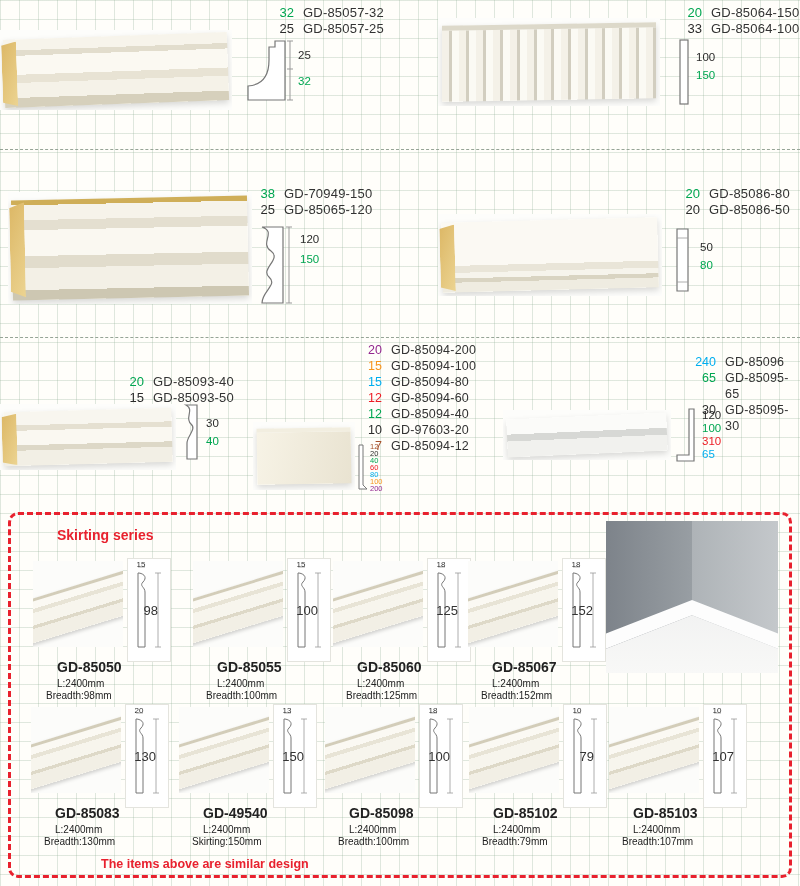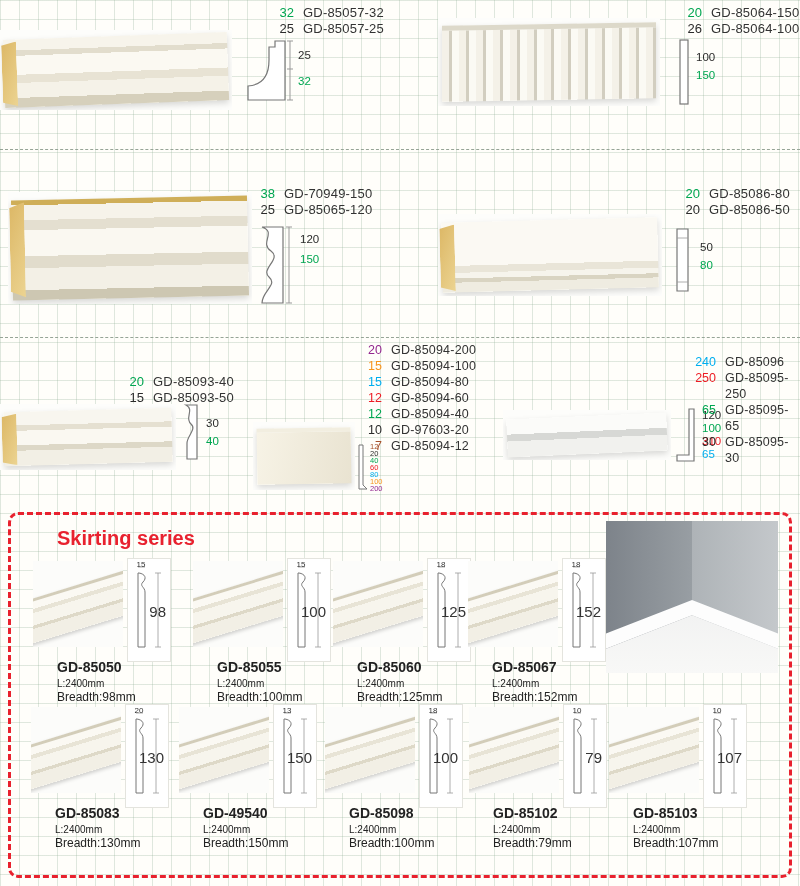--- a/index.html
+++ b/index.html
@@ -36,33 +36,33 @@
   .panel2{transform:rotate(-1.5deg);background:linear-gradient(180deg,#fbf9f3 0 62%,#e9e5d8 62% 72%,#f6f4ec 72% 80%,#d9d4c2 80% 86%,#efece1 86%)}
   .small3{transform:rotate(-1.5deg);background:linear-gradient(180deg,#f8f6ef 0 25%,#e5e0d1 25% 35%,#faf8f1 35% 62%,#ddd8c7 62% 72%,#f2efe5 72%)}
   .flat3{transform:rotate(-1deg);background:linear-gradient(100deg,#f7f3e6,#e9e3d1);border-top:4px solid #f2eee0}
   .shelf3{transform:rotate(-2.5deg);background:linear-gradient(180deg,#fbfbf9 0 40%,#d7d8d5 40% 58%,#f1f1ee 58%)}
   .profile{position:absolute}
   .profile svg{display:block}
   .pdim{position:absolute;font-size:11.5px;line-height:1;white-space:nowrap}
   .tinycol{position:absolute;display:flex;flex-direction:column}
   .tiny{font-size:7.5px;line-height:7px}
   .skirting-box{position:absolute;left:8px;top:512px;width:784px;height:366px;border:3px dashed var(--accent);border-radius:10px}
-  .sk-title{position:absolute;left:46px;top:12px;font-size:20px;font-weight:bold;color:var(--accent)}
+  .sk-title{position:absolute;left:46px;top:12px;font-size:14px;font-weight:bold;color:var(--accent)}
   .sk-note{position:absolute;left:90px;top:342px;font-size:12.5px;font-weight:bold;color:var(--accent)}
   .sk-item{position:absolute;width:150px;height:148px}
   .sk-photo{position:absolute;left:0;top:2px;width:90px;height:86px;background:#fcfcfa;overflow:hidden}
   .skb{position:absolute;left:-18%;top:28%;width:140%;height:50%;transform:rotate(-17deg);
        background:linear-gradient(180deg,#fbf9f3 0 18%,#e8e4d6 18% 28%,#f7f5ed 28% 58%,#ded9c8 58% 66%,#f2efe5 66%);
        border-top:3px solid #d3cdb9;box-shadow:0 2px 4px rgba(0,0,0,.18)}
   .sk-prof{position:absolute;left:95px;top:0;width:42px;height:102px;background:#ffffff;box-shadow:0 0 0 1px #e4e4de}
   .sk-top{position:absolute;left:2px;top:1px;width:22px;text-align:center;font-size:8px;color:#333}
-  .sk-h{position:absolute;right:4px;top:44px;font-size:15px;color:#333}
+  .sk-h{position:absolute;right:12px;top:44px;font-size:13px;color:#333}
   .sk-code{position:absolute;left:24px;top:100px;font-size:14px;font-weight:bold;color:#222}
   .sk-meta1{position:absolute;left:24px;top:119px;font-size:10px;color:#222}
-  .sk-meta2{position:absolute;left:24px;top:131px;font-size:12px;color:#222}
+  .sk-meta2{position:absolute;left:13px;top:131px;font-size:10px;color:#222}
   .room{position:absolute;left:595px;top:6px;width:172px;height:152px;overflow:hidden;background:#9aa0a4}
   .wall-l{position:absolute;left:0;top:0;width:50%;height:100%;background:linear-gradient(90deg,#7d838a,#989ea3)}
   .wall-r{position:absolute;left:50%;top:0;width:50%;height:100%;background:linear-gradient(90deg,#aeb3b7,#c4c8cb)}
   .skirt-band{position:absolute;inset:0;background:#fdfdfd;
        clip-path:polygon(0 74%,50% 52%,100% 74%,100% 84%,50% 62%,0 84%)}
   .floor{position:absolute;inset:0;background:linear-gradient(180deg,#e8e9ea,#f8f8f7);
        clip-path:polygon(0 84%,50% 62%,100% 84%,100% 100%,0 100%)}
 </style>
 </head>
 <body>
@@ -103,21 +103,21 @@
   </svg>
   <span class="pdim c-ink" style="left:20px;top:16px">100</span>
   <span class="pdim c-green" style="left:20px;top:34px">150</span>
 </div>
 <div class="codes" style="left:676px;top:5px">
   <div class="code-row">
     <span class="dim c-green">20</span>
     <span class="code">GD-85064-150</span>
   </div>
   <div class="code-row">
-    <span class="dim c-ink">26</span>
+    <span class="dim c-ink">33</span>
     <span class="code">GD-85064-100</span>
   </div>
 </div>
 
 <div class="divider" style="top:149px"></div>
 
 <div class="photo" style="left:8px;top:192px;width:244px;height:112px">
   <div class="board crown2">
     <i class="cut"></i>
   </div>
@@ -252,24 +252,20 @@
   <span class="pdim c-green" style="left:28px;top:17px">100</span>
   <span class="pdim c-red" style="left:28px;top:30px">310</span>
   <span class="pdim c-blue" style="left:28px;top:43px">65</span>
 </div>
 <div class="codes" style="left:690px;top:354px;font-size:12.5px">
   <div class="code-row">
     <span class="dim c-blue">240</span>
     <span class="code">GD-85096</span>
   </div>
   <div class="code-row">
-    <span class="dim c-red">250</span>
-    <span class="code">GD-85095-250</span>
-  </div>
-  <div class="code-row">
     <span class="dim c-green">65</span>
     <span class="code">GD-85095-65</span>
   </div>
   <div class="code-row">
     <span class="dim c-ink">30</span>
     <span class="code">GD-85095-30</span>
   </div>
 </div>
 
 <div class="skirting-box">
@@ -392,21 +388,21 @@
         <line x1="10" y1="8" x2="17" y2="8" stroke="#999" stroke-width=".8"></line>
         <line x1="30" y1="14" x2="30" y2="88" stroke="#999" stroke-width=".8"></line>
         <line x1="27" y1="14" x2="33" y2="14" stroke="#999" stroke-width=".8"></line>
         <line x1="27" y1="88" x2="33" y2="88" stroke="#999" stroke-width=".8"></line>
       </svg>
       <span class="sk-top">13</span>
       <span class="sk-h">150</span>
     </div>
     <div class="sk-code">GD-49540</div>
     <div class="sk-meta1">L:2400mm</div>
-    <div class="sk-meta2">Breadth:150mm</div>
+    <div class="sk-meta2">Skirting:150mm</div>
   </div>
 
   <div class="sk-item" style="left:314px;top:190px">
     <div class="sk-photo">
         <div class="skb"></div>
       </div>
     <div class="sk-prof">
       <svg width="42" height="102" viewBox="0 0 42 102">
         <path d="M11,14 C17,15 19,19 15,23 C11,27 17,28 17,33 L17,88 L10,88 L10,14 Z" fill="#ffffff" stroke="#777" stroke-width="1"></path>
         <line x1="10" y1="8" x2="17" y2="8" stroke="#999" stroke-width=".8"></line>
@@ -455,13 +451,14 @@
         <line x1="27" y1="88" x2="33" y2="88" stroke="#999" stroke-width=".8"></line>
       </svg>
       <span class="sk-top">10</span>
       <span class="sk-h">107</span>
     </div>
     <div class="sk-code">GD-85103</div>
     <div class="sk-meta1">L:2400mm</div>
     <div class="sk-meta2">Breadth:107mm</div>
   </div>
 
+  <div class="sk-note">The items above are similar design</div>
 </div>
 
 </body></html>

